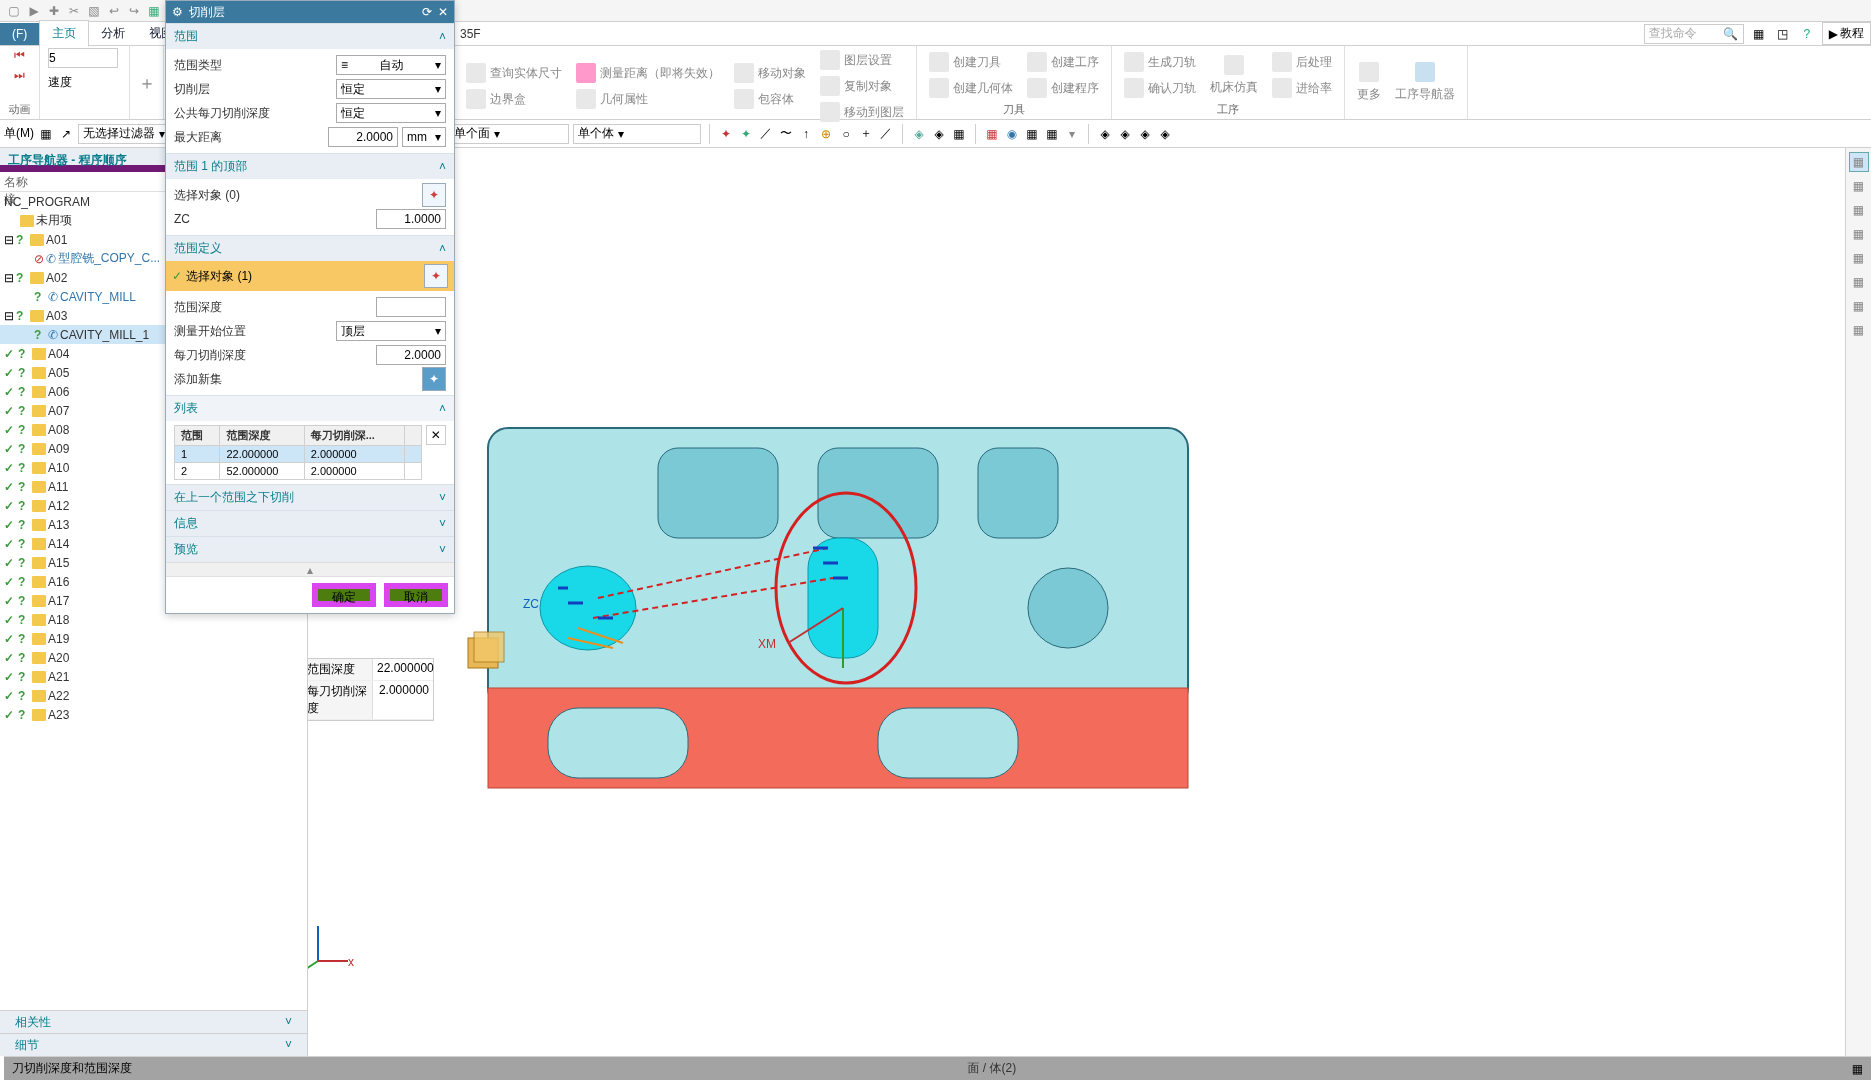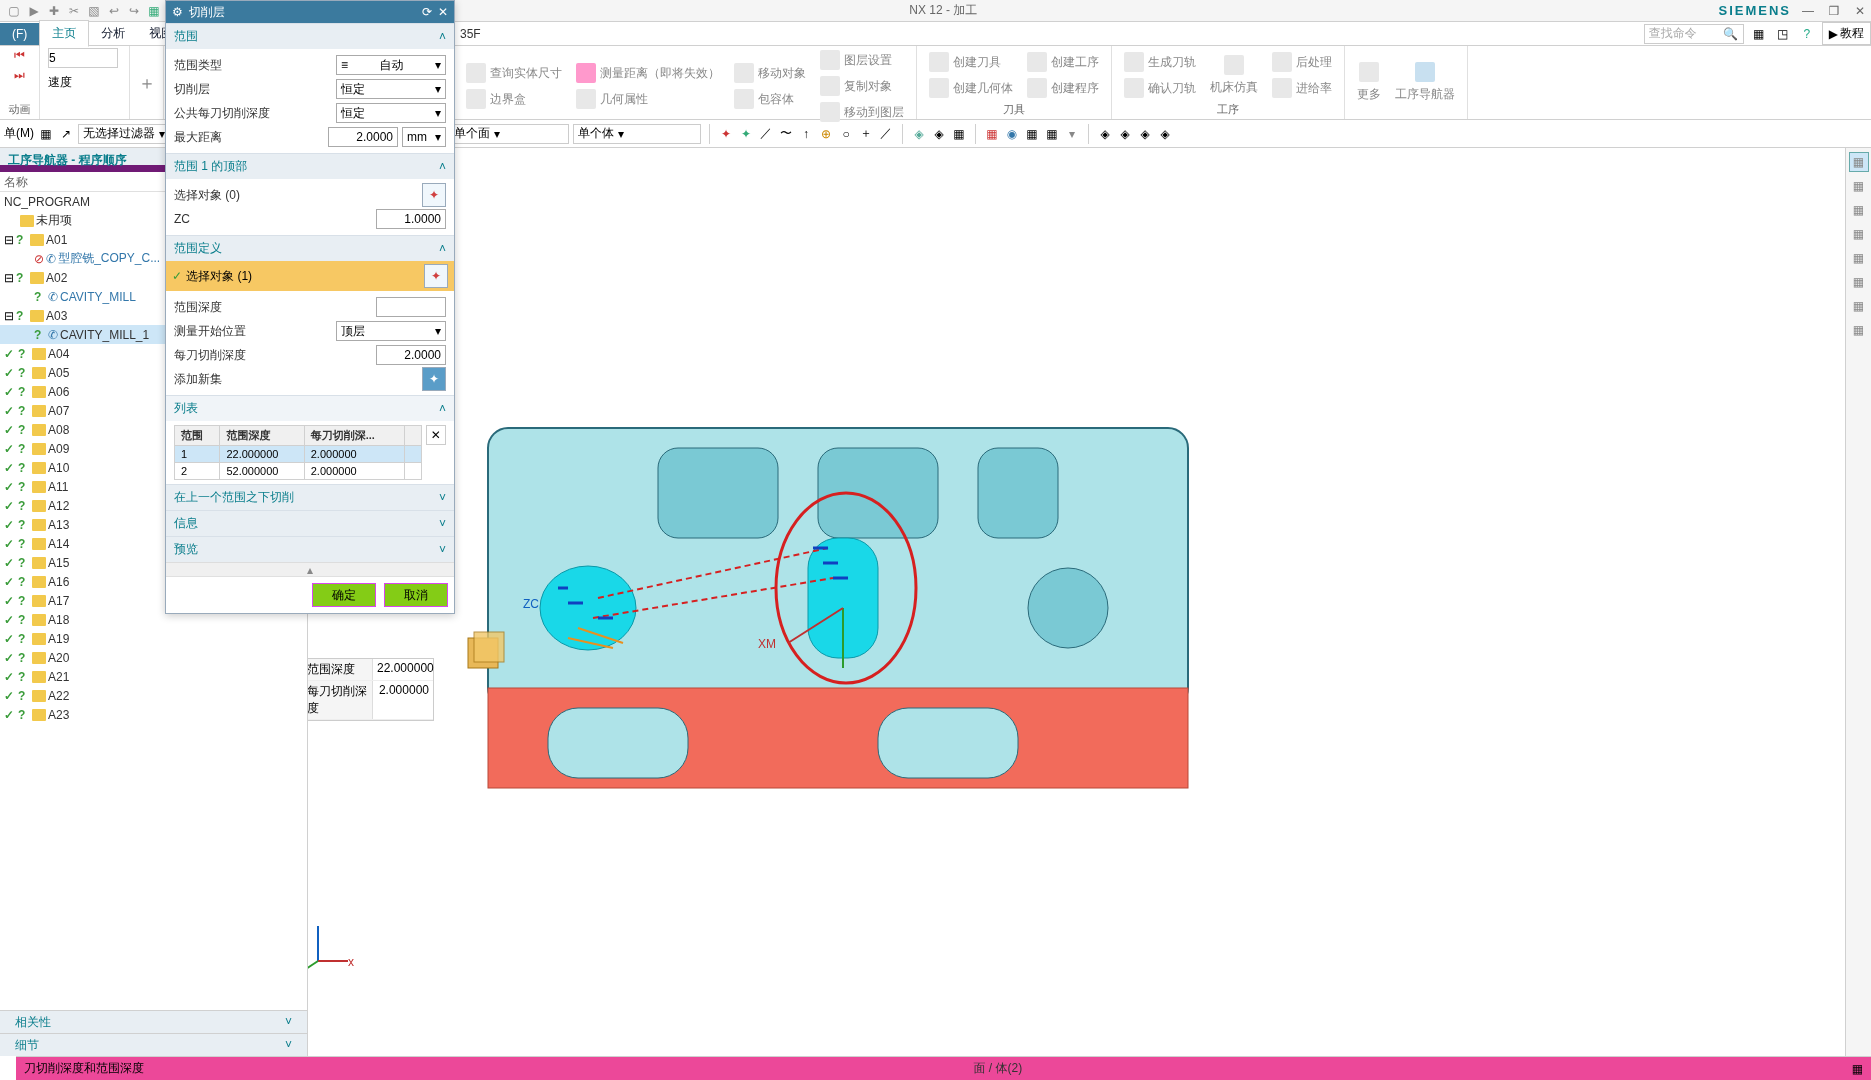--- a/index.html
+++ b/index.html
@@ -38,21 +38,21 @@
 
 .sec-row { height: 28px; background: #fff; border-bottom: 1px solid #d0d0d0; display: flex; align-items: center; padding: 0 4px; gap: 4px; }
 .sec-row .combo { border: 1px solid #ccc; height: 20px; padding: 0 4px; display: flex; align-items: center; gap: 4px; background: #fff;}
 .sec-row .sep { width: 1px; height: 20px; background: #d0d0d0; margin: 0 4px; }
 .tool-icon { width: 16px; height: 16px; display: flex; align-items: center; justify-content: center; }
 
 
 .main-area { position: absolute; top: 148px; left: 0; right: 0; bottom: 24px; display: flex; }
 .left-panel { width: 308px; background: #fff; border-right: 1px solid #d0d0d0; display: flex; flex-direction: column; }
 .left-header { height: 24px; background: #e8eef3; color: #0a7e8c; padding: 4px 8px; border-bottom: 7px solid #701a75; font-weight: bold; }
-.tree-header { height: 20px; padding: 2px 4px; display:flex; border-bottom: 1px solid #e0e0e0; color:#666;}
+.tree-header { height: 20px; padding: 2px 4px; display:flex; border-bottom: 1px solid #e0e0e0; color:#666;flex-direction:column;}
 .tree { flex: 1; overflow-y: auto; }
 .tree-item { height: 19px; display: flex; align-items: center; padding-left: 4px; gap: 2px;}
 .tree-item.sel { background: #cde6f7; }
 .tree-item .check { color: #3a9c3a; font-weight: bold; width:12px;}
 .tree-item .folder { width: 14px; height: 12px; background: #f2c94c; border-radius: 1px; display:inline-block;}
 .tree-item .label { color: #333; }
 .tree-item .indent1 { width: 14px; }
 .tree-item .indent2 { width: 28px; }
 .footer-section { border-top: 1px solid #d0d0d0;}
 .footer-section .fh { height: 22px; background: #e8eef3; color: #0a7e8c; padding: 3px 15px; display:flex; justify-content:space-between; align-items:center;}
@@ -70,54 +70,53 @@
 .field-row .num { width: 70px; text-align: right; justify-content:flex-end;}
 .sel-row { background: #f7c863; padding: 3px 6px; display: flex; align-items: center; gap: 4px;}
 .sel-row .check { color: #3a9c3a; }
 .picker-btn { width: 24px; height: 24px; background: #f0f7fc; border: 1px solid #9ab; display:flex; align-items:center; justify-content:center; color:#d04040;}
 .tbl { width: 100%; border-collapse: collapse; }
 .tbl th, .tbl td { border: 1px solid #d0d0d0; padding: 2px 6px; text-align: left; font-size: 11px;}
 .tbl th { background: #f0f0f0; color: #333; }
 .tbl tr.sel td { background: #cde6f7; }
 .del-btn { width: 22px; height: 20px; border: 1px solid #ccc; display:flex;align-items:center;justify-content:center;}
 .dlg-buttons { padding: 6px; display: flex; justify-content: flex-end; gap: 8px; border-top: 1px solid #e0e0e0;}
-.dlg-buttons button { width: 64px; height: 24px; border: 1px solid #d946ef; background: #84cc16;}
+.dlg-buttons button { width: 64px; height: 24px; border: 6px solid #d946ef; background: #4d7c0f;}
 .collapse-bar { height: 14px; background: #f0f0f0; text-align: center; color: #888; border-top:1px solid #ddd;}
 
 
 .viewport { flex: 1; background: #fff; position: relative; overflow: hidden; }
 .float-labels { position: absolute; left: -6px; top: 510px; background: #fff; border: 1px solid #ccc; }
 .float-labels .fl-row { display: flex; border-bottom: 1px solid #eee;}
 .float-labels .fl-row span:first-child { width: 70px; padding: 2px 4px; background:#f5f5f5; border-right:1px solid #ddd;}
 .float-labels .fl-row span:last-child { width: 60px; padding: 2px 4px; text-align:right;}
 .triad { position: absolute; left: -10px; bottom: 80px; }
 
 
 .right-strip { position: absolute; right: 0; top: 148px; width: 26px; bottom: 24px; background: #f5f5f5; border-left: 1px solid #d0d0d0; display:flex; flex-direction:column; gap:4px; padding-top:4px; align-items:center;}
 .right-strip span { width:20px; height:20px; display:flex; align-items:center; justify-content:center; color:#888;}
 
 
-.status-bar { position: absolute; bottom: 0; left: 16px; right: 0; height: 24px; background: #ec4899; border-top: 1px solid #d0d0d0; display: flex; align-items: center; padding: 0 8px;}
+.status-bar { position: absolute; bottom: 0; left: 4px; right: 0; height: 24px; background: #a3a3a3; border-top: 1px solid #d0d0d0; display: flex; align-items: center; padding: 0 8px;}
 .status-bar .center { flex: 1; text-align: center; color: #333;}
 </style>
 </head>
 <body>
 
 <div class="title-bar">
   <div class="qat">
     <span>▢</span>
     <span>▶</span>
     <span>✚</span>
     <span>✂</span>
     <span>▧</span>
     <span>↩</span>
     <span>↪</span>
     <span style="color:#3a7;">▦</span>
   </div>
-  <div class="title-center">NX 12 - 加工</div>
   <div class="title-right">
     <span class="siemens">SIEMENS</span>
     <span class="win-btn">—</span>
     <span class="win-btn">❐</span>
     <span class="win-btn">✕</span>
   </div>
 </div>
 
 <div class="ribbon-tabs">
   <div class="tab" style="background:#3b7a9e;color:#fff;">(F)</div>

